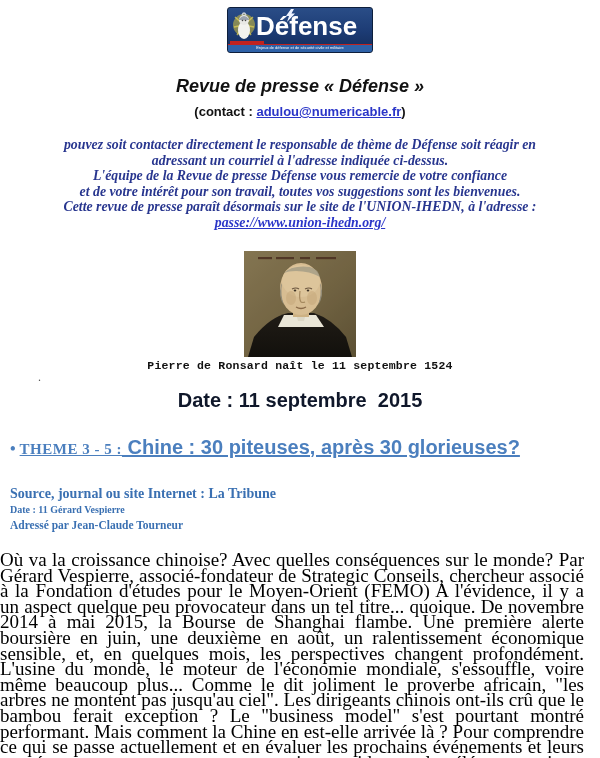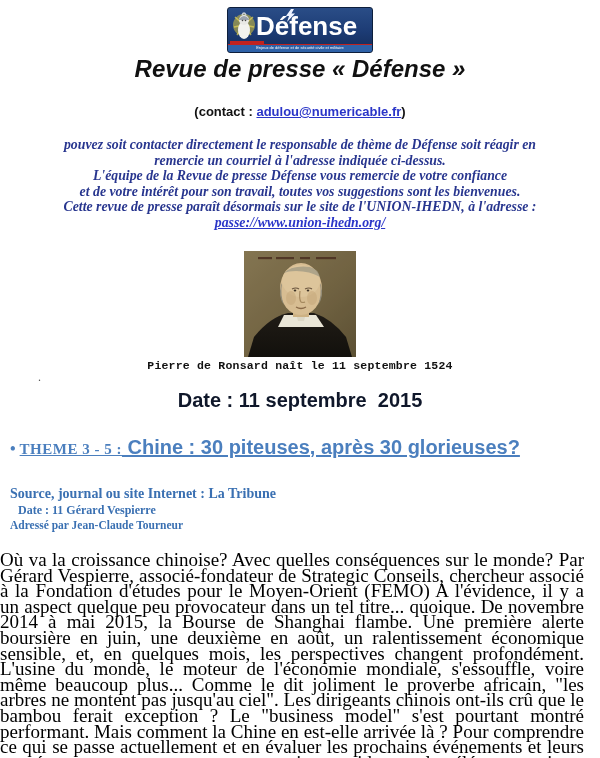--- a/index.html
+++ b/index.html
@@ -27,23 +27,23 @@
     background:#c0231f;
   }
   .logo-strip{
     position:absolute;left:0;bottom:0;width:100%;height:7px;
     background:#2e62a8;border-top:1px solid #c0231f;
     font-family:"Liberation Sans",sans-serif;font-size:4px;line-height:6px;
     color:#ffffff;text-align:center;white-space:nowrap;overflow:hidden;
   }
   
   .doc-title{
-    position:absolute;top:55px;left:0;width:100%;text-align:center;
+    position:absolute;top:76px;left:0;width:100%;text-align:center;
     font-family:"Liberation Sans",sans-serif;font-style:italic;font-weight:bold;
-    font-size:24px;color:#111111;
+    font-size:18px;color:#111111;
   }
   .contact-line{
     position:absolute;top:104px;left:0;width:100%;text-align:center;
     font-family:"Liberation Sans",sans-serif;font-weight:bold;font-size:13px;color:#111111;
   }
   .contact-line a{color:#2a35c8;text-decoration:underline;cursor:pointer;}
   
   .intro{
     position:absolute;top:137px;left:20px;width:560px;text-align:center;
     font-family:"Liberation Serif",serif;font-style:italic;font-weight:bold;
@@ -88,21 +88,21 @@
   .theme-title{
     font-family:"Liberation Sans",sans-serif;font-weight:bold;font-size:20px;
     text-decoration:underline;
   }
   
   .source-block{
     position:absolute;top:486px;left:10px;width:580px;color:#3a70b2;
     font-family:"Liberation Serif",serif;font-weight:bold;
   }
   .source-line{font-size:14px;line-height:16px;}
-  .date-line{font-size:12px;line-height:16px;margin-left:8px;}
+  .date-line{font-size:10px;line-height:16px;}
   .sender-line{font-size:11.5px;line-height:15px;}
   
   .article-body{
     position:absolute;top:552px;left:0;width:584px;
     font-family:"Liberation Serif",serif;font-size:19px;line-height:15.6px;
     color:#000000;text-align:justify;
   }
 </style>
 </head>
 <body>
@@ -127,21 +127,21 @@
     <div class="logo-red-banner"></div>
     <div class="logo-strip">Enjeux de défense et de sécurité civile et militaire</div>
   </div>
 
   <div class="doc-title">Revue de presse « Défense »</div>
 
   <div class="contact-line"><span>(contact : </span><a>adulou@numericable.fr</a><span>)</span></div>
 
   <div class="intro">
     <div>pouvez soit contacter directement le responsable de thème de Défense soit réagir en</div>
-    <div>remercie un courriel à l'adresse indiquée ci-dessus.</div>
+    <div>adressant un courriel à l'adresse indiquée ci-dessus.</div>
     <div>L'équipe de la Revue de presse Défense vous remercie de votre confiance</div>
     <div>et de votre intérêt pour son travail, toutes vos suggestions sont les bienvenues.</div>
     <div>Cette revue de presse paraît désormais sur le site de l'UNION-IHEDN, à l'adresse :</div>
     <div><a class="intro-link">passe://www.union-ihedn.org/</a></div>
   </div>
 
   <svg class="portrait" viewBox="0 0 112 106" xmlns="http://www.w3.org/2000/svg">
     <defs>
       <linearGradient id="pbg" x1="0" y1="0" x2="1" y2="1">
         <stop offset="0" stop-color="#95845c"></stop>

